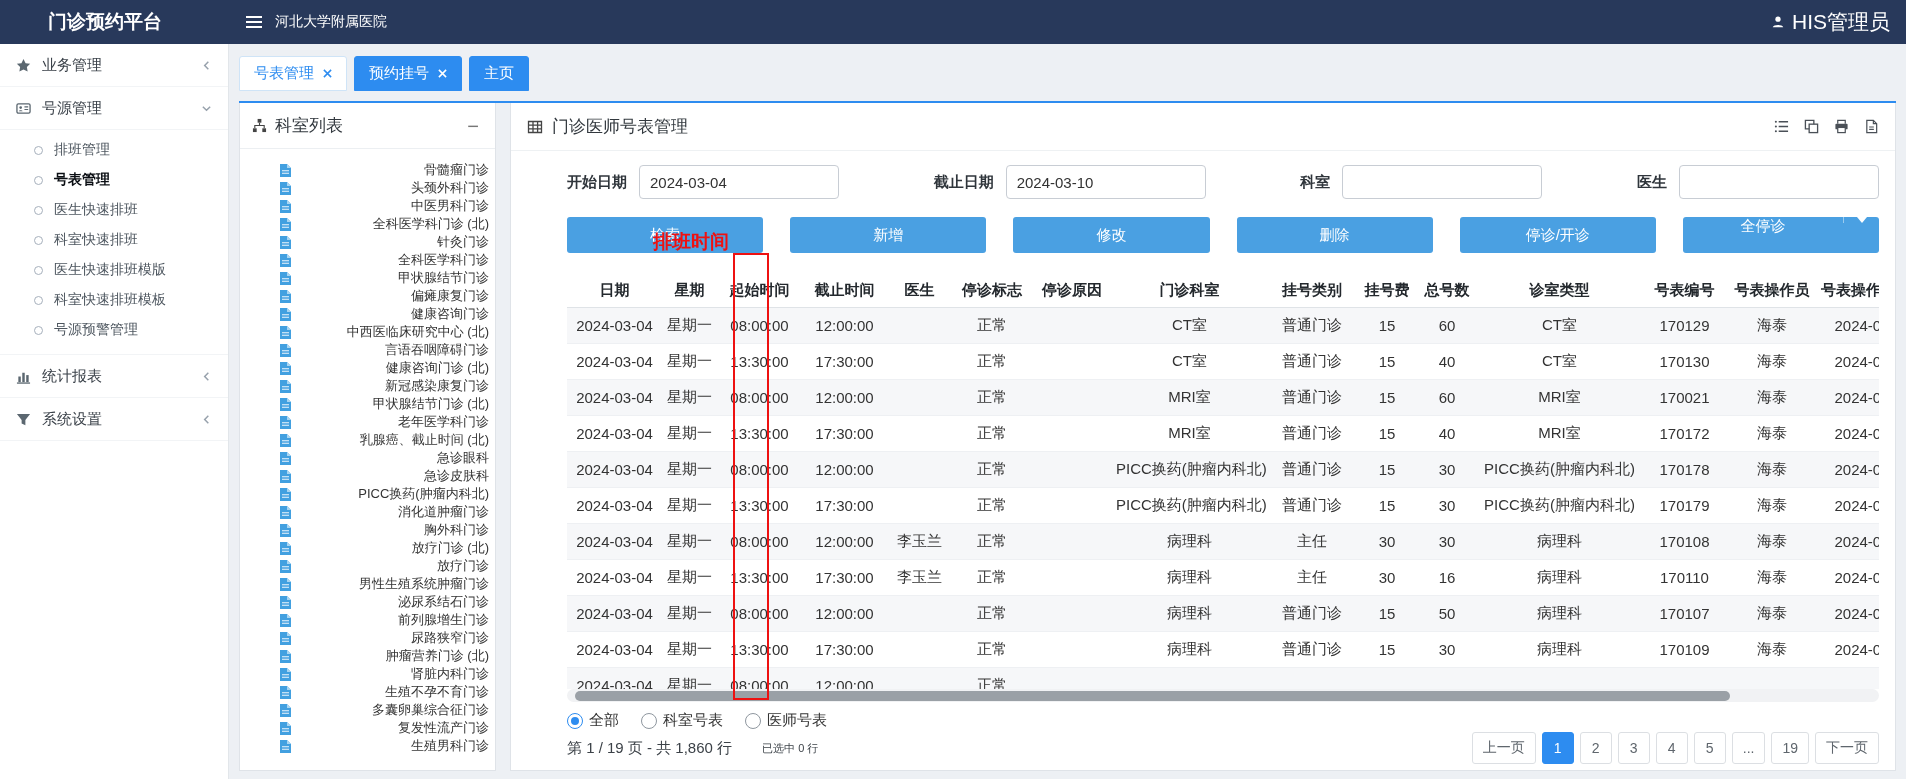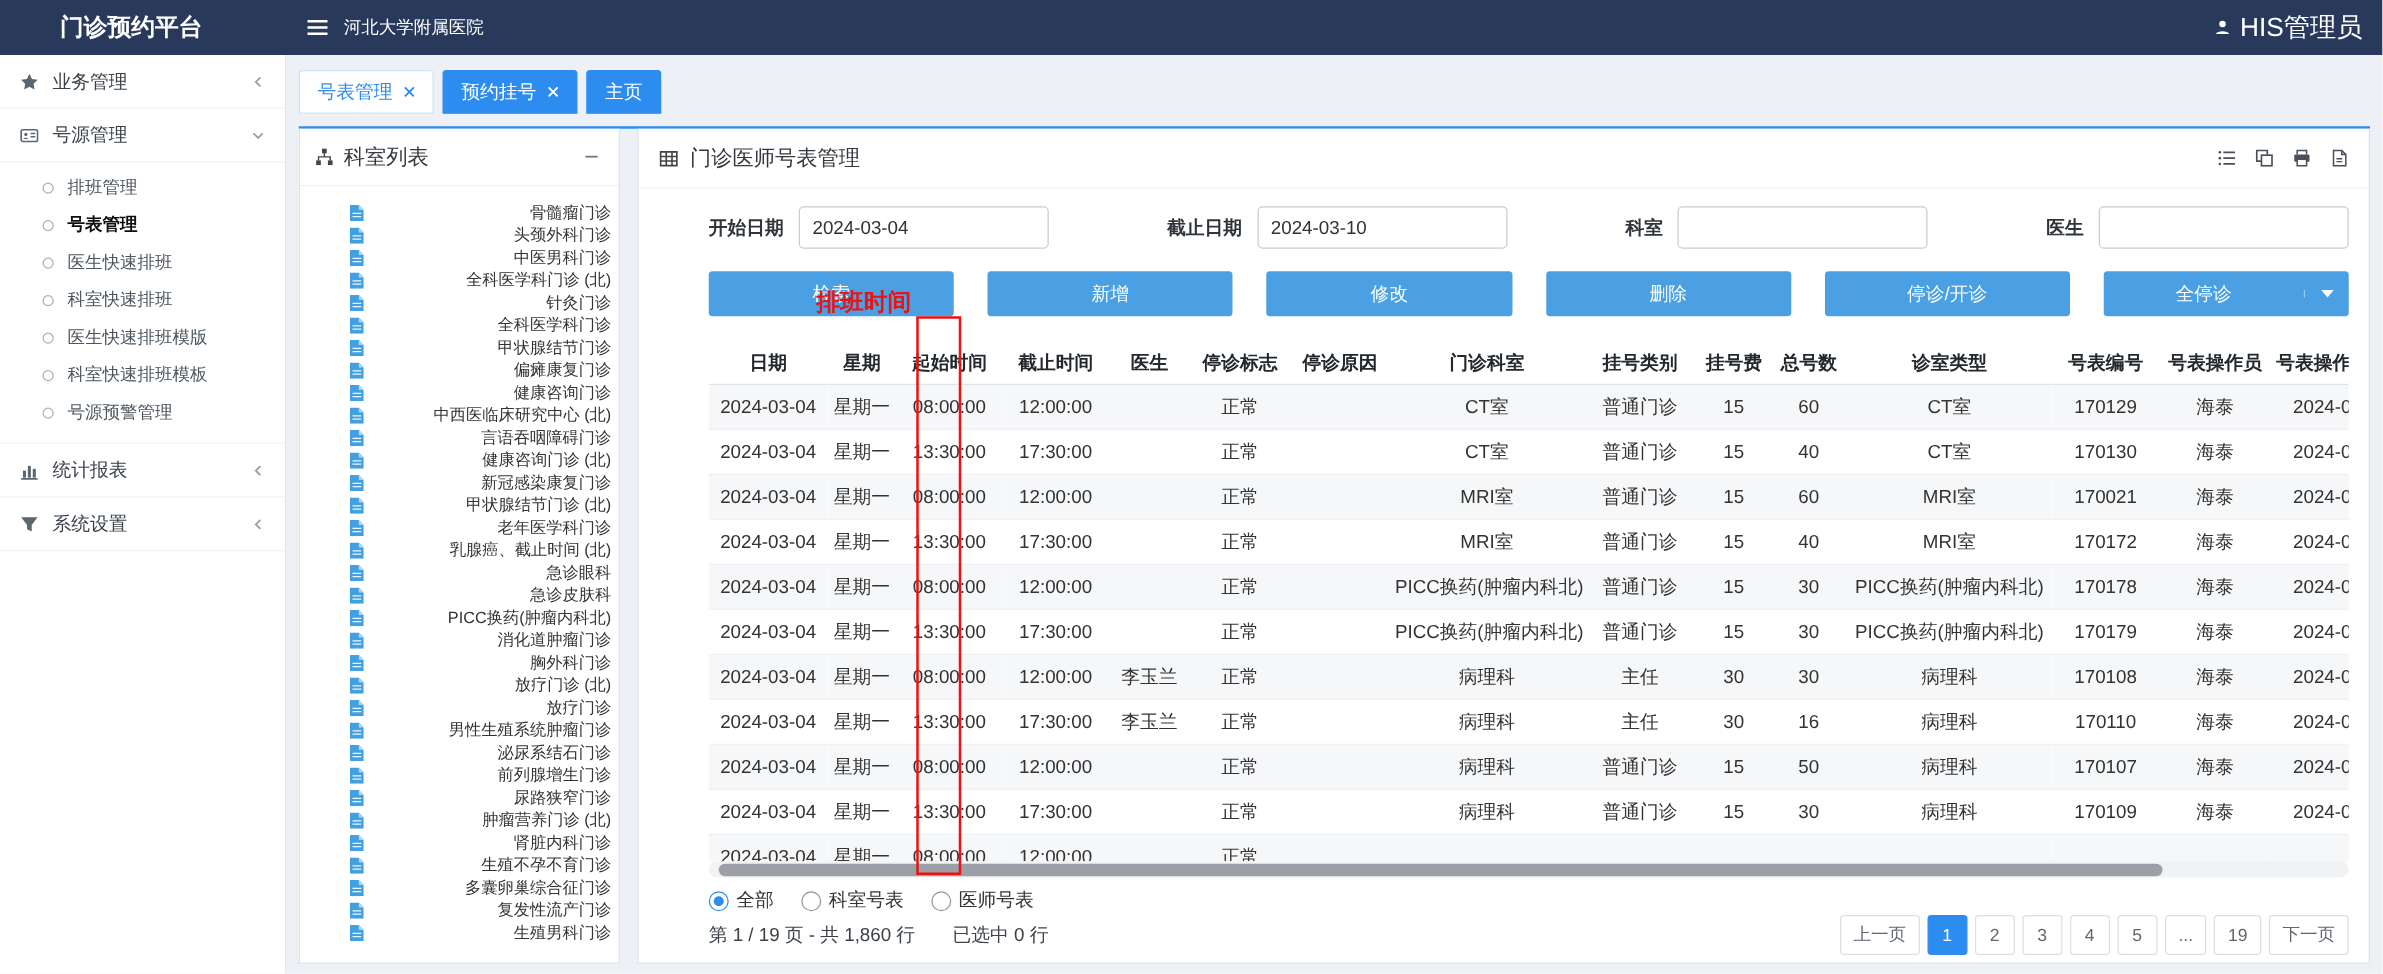--- a/index.html
+++ b/index.html
@@ -51,21 +51,21 @@
   .head-tools { margin-left:auto; display:flex; gap:15px; align-items:center; }
   .tool-btn { color:#4a5057; display:flex; cursor:pointer; }
 
   .filter-row { margin:14px 16px 0; padding-left:40px; display:flex; justify-content:space-between; align-items:center; }
   .fgroup { display:flex; align-items:center; gap:12px; }
   .fgroup label { font-weight:bold; font-size:15px; color:#2f353b; white-space:nowrap; }
   .fgroup input { width:200px; height:34px; border:1px solid #c8cdd4; border-radius:4px; padding:0 10px; font-size:15px; color:#333; font-family:inherit; background:#fff; }
 
   .btn-row { margin:18px 16px 0; padding-left:40px; display:flex; gap:27px; }
   .btn { flex:1; height:36px; background:#4aa0e2; border-radius:3px; color:#fff; font-size:15px; display:flex; align-items:center; justify-content:center; cursor:pointer; }
-  .split { padding:0; align-items:center; }
+  .split { padding:0; align-items:flex-start; }
   .split-main { flex:1; display:flex; align-items:center; justify-content:center; }
   .split-caret { width:36px; border-left:1px solid rgba(255,255,255,.45); display:flex; align-items:center; justify-content:center; cursor:pointer; }
   .caret { width:0; height:0; border-left:5px solid transparent; border-right:5px solid transparent; border-top:6px solid #fff; }
 
   .table-clip { margin:22px 16px 0; padding-left:40px; overflow:hidden; height:414px; flex:none; }
   table.grid { border-collapse:collapse; table-layout:fixed; width:1345px; }
   .grid th { height:32px; font-size:15px; font-weight:bold; color:#23282d; text-align:center; border-bottom:1px solid #dfe3e7; padding:0 4px; white-space:nowrap; overflow:hidden; cursor:pointer; }
   .grid td { height:36px; font-size:15px; text-align:center; color:#333; border-bottom:1px solid #eef0f3; padding:0 4px; white-space:nowrap; overflow:hidden; }
   .grid tbody tr { cursor:pointer; }
   .grid tbody tr:nth-child(odd) { background:#f6f7f9; }
@@ -74,21 +74,21 @@
   .hthumb { position:absolute; top:1.5px; left:8px; height:10px; width:88%; background:#9aa0a6; border-radius:5px; cursor:pointer; }
 
   .radio-row { margin:9px 16px 0 56px; display:flex; align-items:center; gap:22px; flex:none;font-family:Liberation Mono, monospace; }
   .radio-opt { display:flex; align-items:center; gap:6px; font-size:15px; color:#333; cursor:pointer; }
   .radio { width:16px; height:16px; border-radius:50%; border:1px solid #8f979f; background:#fff; position:relative; flex:none; }
   .radio-opt.checked .radio { border-color:#2d8cf0; }
   .radio-opt.checked .radio::after { content:""; position:absolute; inset:3px; border-radius:50%; background:#2d8cf0; }
 
   .foot { margin:auto 16px 6px; padding-left:40px; display:flex; align-items:center; flex:none; }
   .foot-info { font-size:15px; color:#3c4248; }
-  .foot-sel { margin-left:30px; font-size:15px; color:#3c4248; }
+  .foot-sel { margin-left:30px; font-size:11px; color:#3c4248; }
   .pager { margin-left:auto; display:flex; gap:6px; }
   .page-btn { min-width:32px; height:32px; padding:0 10px; border:1px solid #dcdfe3; border-radius:3px; background:#fff; color:#5f666d; font-size:14px; display:flex; align-items:center; justify-content:center; cursor:pointer; }
   .page-btn.active { background:#2d8cf0; border-color:#2d8cf0; color:#fff; }
 
   
   .anno-text { position:absolute; left:142px; top:126px; font-size:19px; font-weight:bold; color:#ee1111; z-index:6; pointer-events:none; white-space:nowrap; }
   .anno-rect { position:absolute; left:222px; top:150px; width:36px; height:447px; border:2px solid #ee1111; z-index:6; pointer-events:none; }
 </style>
 </head>
 <body>

